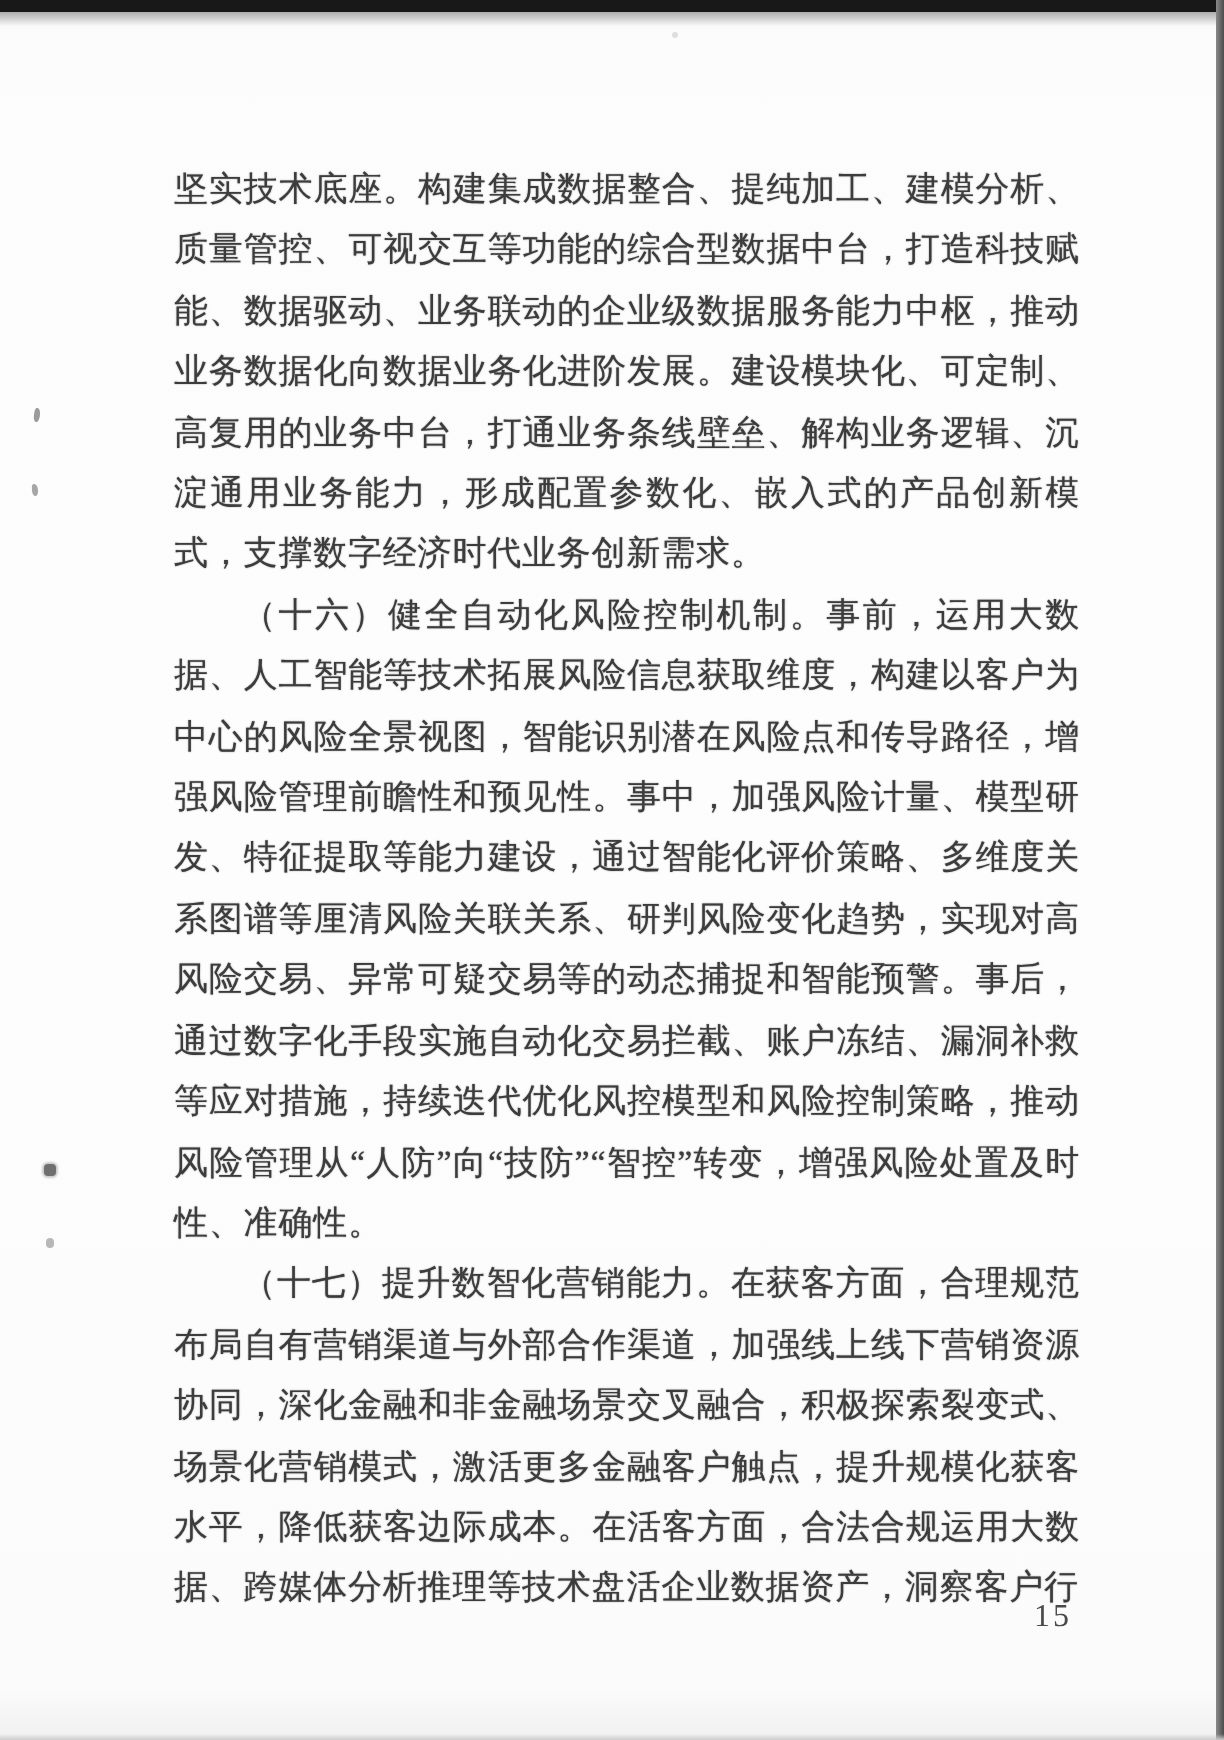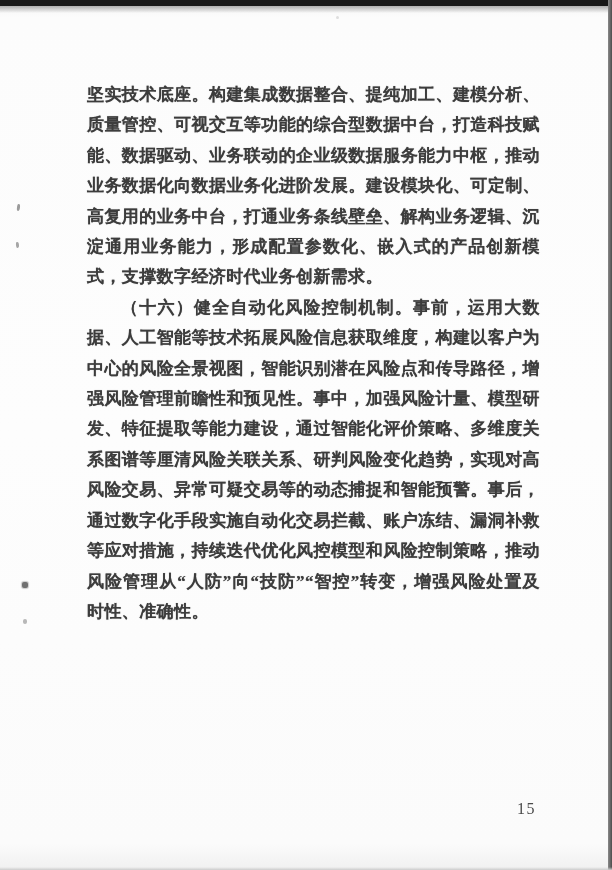--- a/index.html
+++ b/index.html
@@ -68,21 +68,20 @@
     font-size: 17px;
     line-height: 30.4px;
     letter-spacing: 0.4px;
     text-shadow: 0 0 0.7px rgba(70,70,70,0.75);
     z-index: 2;
   }
   .para {
     text-align: justify;
     text-justify: inter-character;
     word-break: break-all;
-    font-weight: bold;
   }
   .para.indent {
     text-indent: 2em;
   }
 
   .page-number {
     position: absolute;
     left: 517px;
     top: 800px;
     width: 30px;
@@ -103,15 +102,16 @@
 
 <div class="speck speck-1"></div>
 <div class="speck speck-2"></div>
 <div class="speck speck-3"></div>
 <div class="speck speck-4"></div>
 <div class="speck speck-5"></div>
 
 <div class="page-content">
   <p class="para">坚实技术底座。构建集成数据整合、提纯加工、建模分析、质量管控、可视交互等功能的综合型数据中台，打造科技赋能、数据驱动、业务联动的企业级数据服务能力中枢，推动业务数据化向数据业务化进阶发展。建设模块化、可定制、高复用的业务中台，打通业务条线壁垒、解构业务逻辑、沉淀通用业务能力，形成配置参数化、嵌入式的产品创新模式，支撑数字经济时代业务创新需求。</p>
   <p class="para indent">（十六）健全自动化风险控制机制。事前，运用大数据、人工智能等技术拓展风险信息获取维度，构建以客户为中心的风险全景视图，智能识别潜在风险点和传导路径，增强风险管理前瞻性和预见性。事中，加强风险计量、模型研发、特征提取等能力建设，通过智能化评价策略、多维度关系图谱等厘清风险关联关系、研判风险变化趋势，实现对高风险交易、异常可疑交易等的动态捕捉和智能预警。事后，通过数字化手段实施自动化交易拦截、账户冻结、漏洞补救等应对措施，持续迭代优化风控模型和风险控制策略，推动风险管理从“人防”向“技防”“智控”转变，增强风险处置及时性、准确性。</p>
+  <p class="para indent">（十七）提升数智化营销能力。在获客方面，合理规范布局自有营销渠道与外部合作渠道，加强线上线下营销资源协同，深化金融和非金融场景交叉融合，积极探索裂变式、场景化营销模式，激活更多金融客户触点，提升规模化获客水平，降低获客边际成本。在活客方面，合法合规运用大数据、跨媒体分析推理等技术盘活企业数据资产，洞察客户行</p>
 </div>
 
 <div class="page-number">15</div>
 
 </body></html>

